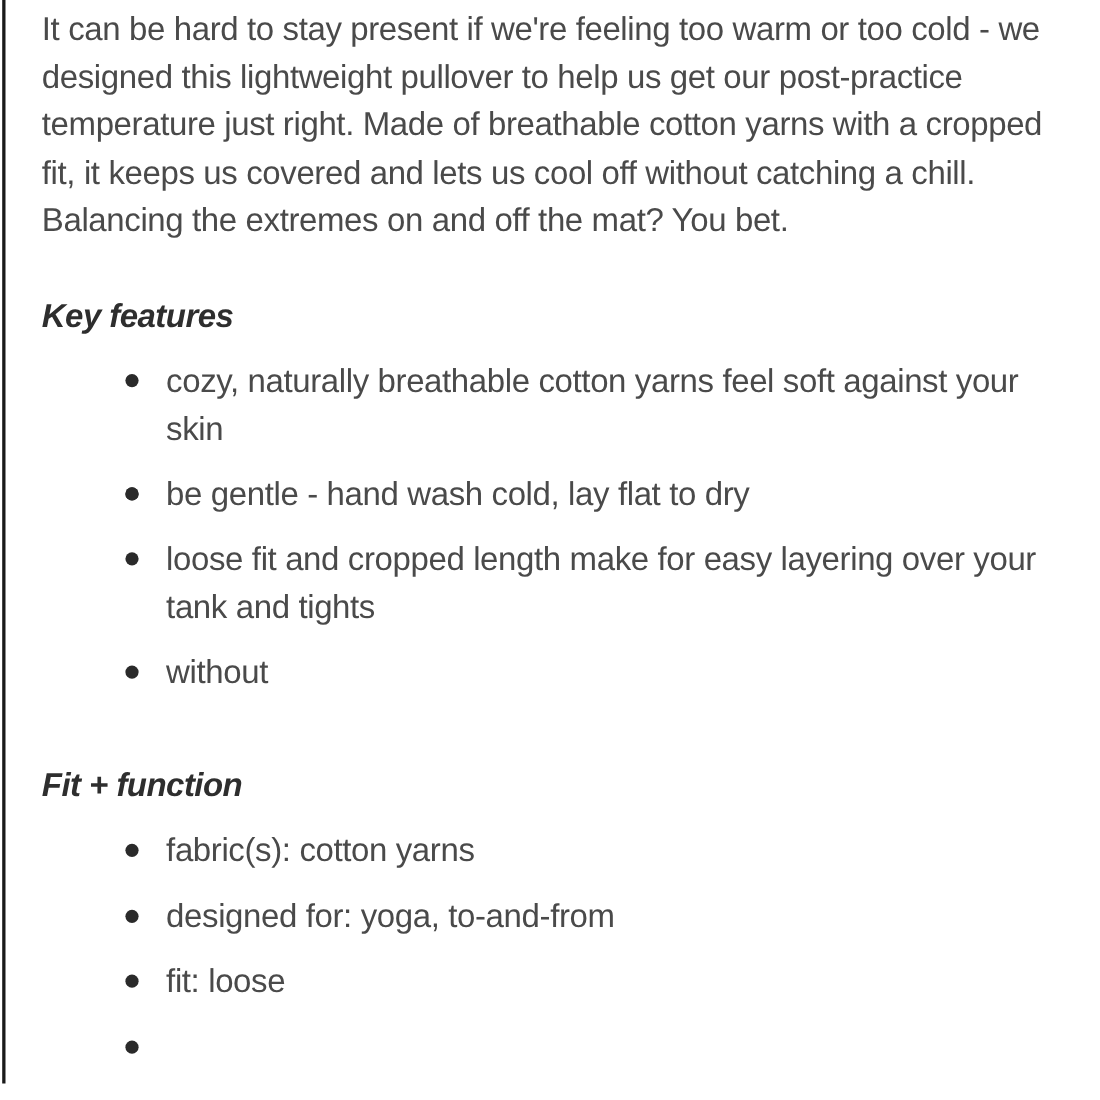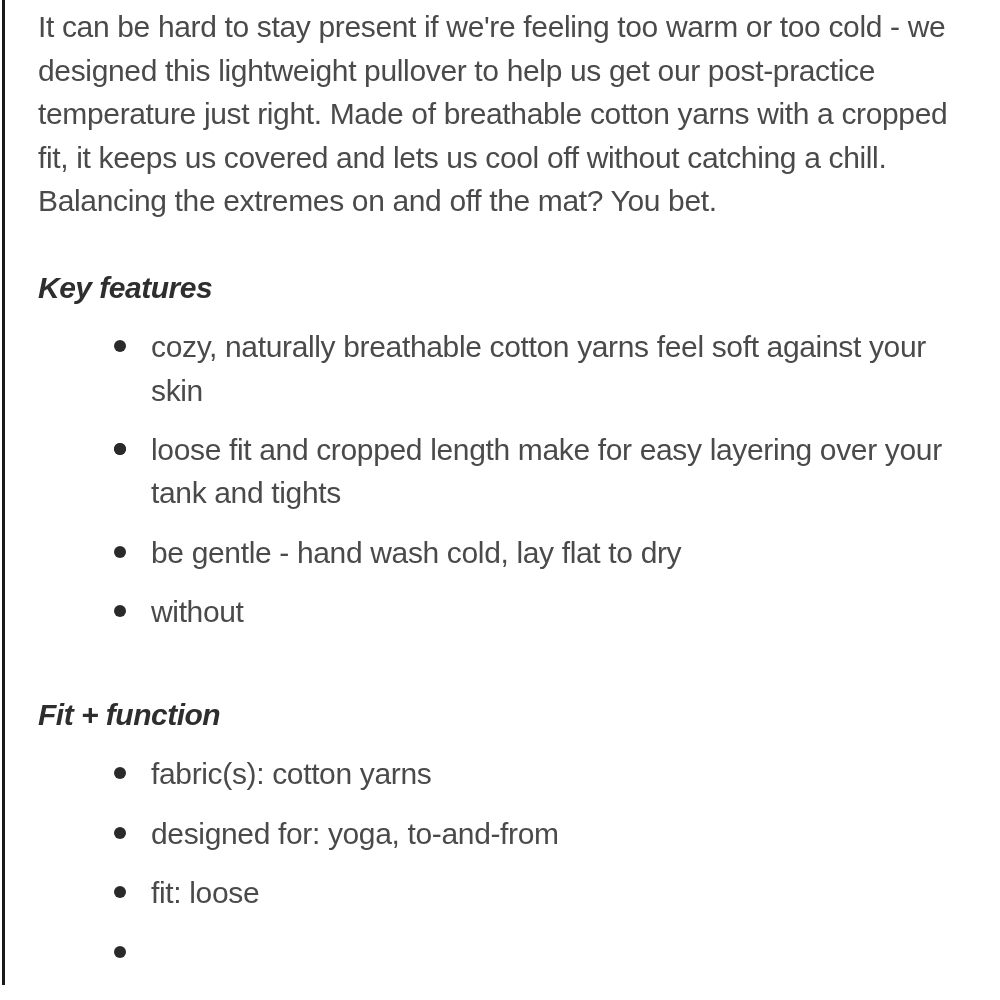--- a/index.html
+++ b/index.html
@@ -86,22 +86,22 @@
       <p class="para">It can be hard to stay present if we're feeling too warm or too cold - we designed this lightweight pullover to help us get our post-practice temperature just right. Made of breathable cotton yarns with a cropped fit, it keeps us covered and lets us cool off without catching a chill. Balancing the extremes on and off the mat? You bet.</p>
     </section>
 
     <div class="gap"></div>
 
     <section>
       <h2 class="section-title">Key features</h2>
       <ul class="feature-list">
         <li><span class="dot"></span><span>cozy, naturally breathable cotton yarns feel soft against your skin</span></li>
         <li><span class="dot"></span></li>
+        <li><span class="dot"></span><span>be gentle - hand wash cold, lay flat to dry</span></li>
         <li><span class="dot"></span><span>loose fit and cropped length make for easy layering over your tank and tights</span></li>
-        <li><span class="dot"></span><span>be gentle - hand wash cold, lay flat to dry</span></li>
         <li><span class="dot"></span><span>without</span></li>
       </ul>
     </section>
 
     <div class="gap"></div>
 
     <section>
       <h2 class="section-title">Fit + function</h2>
       <ul class="feature-list">
         <li><span class="dot"></span><span>fabric(s): cotton yarns</span></li>

